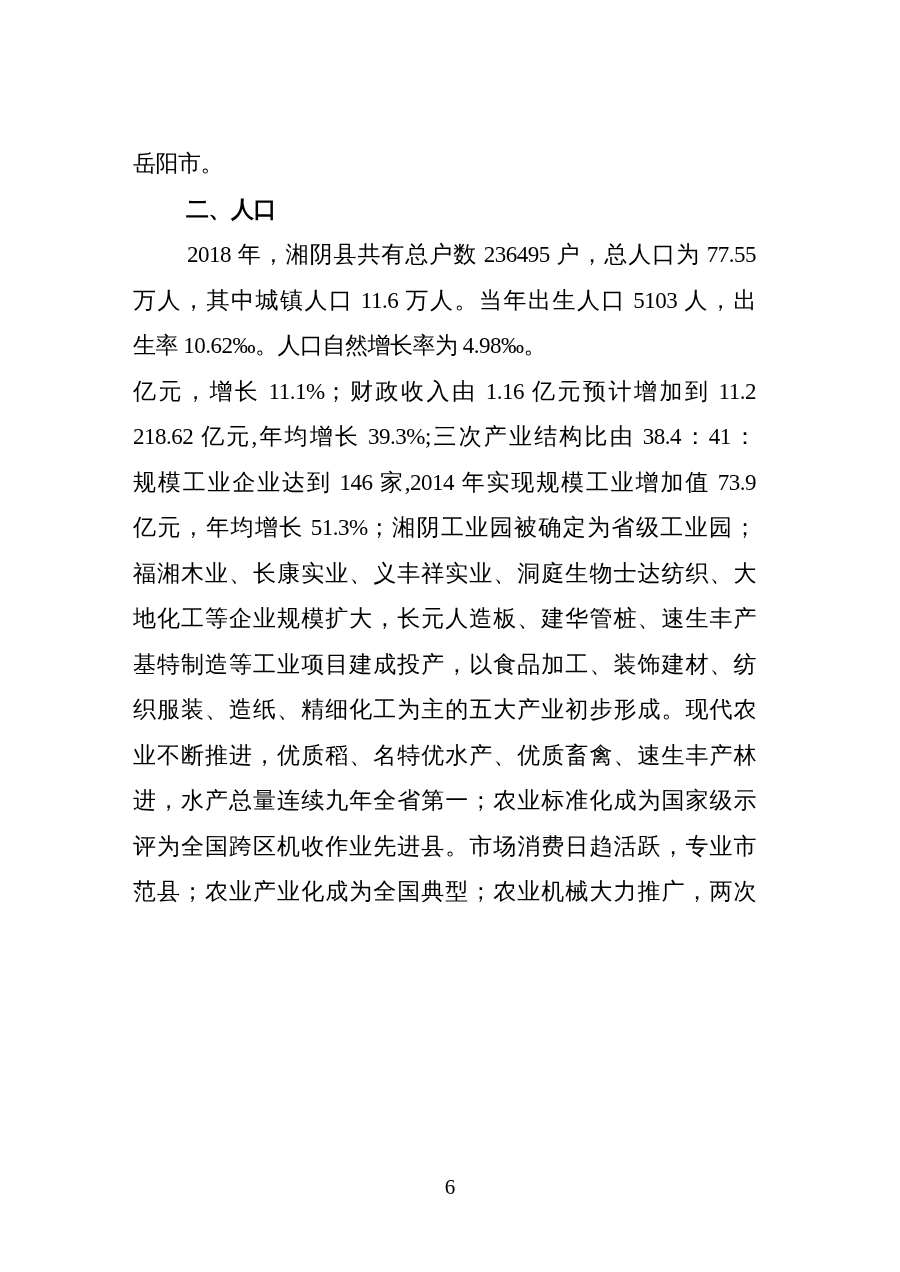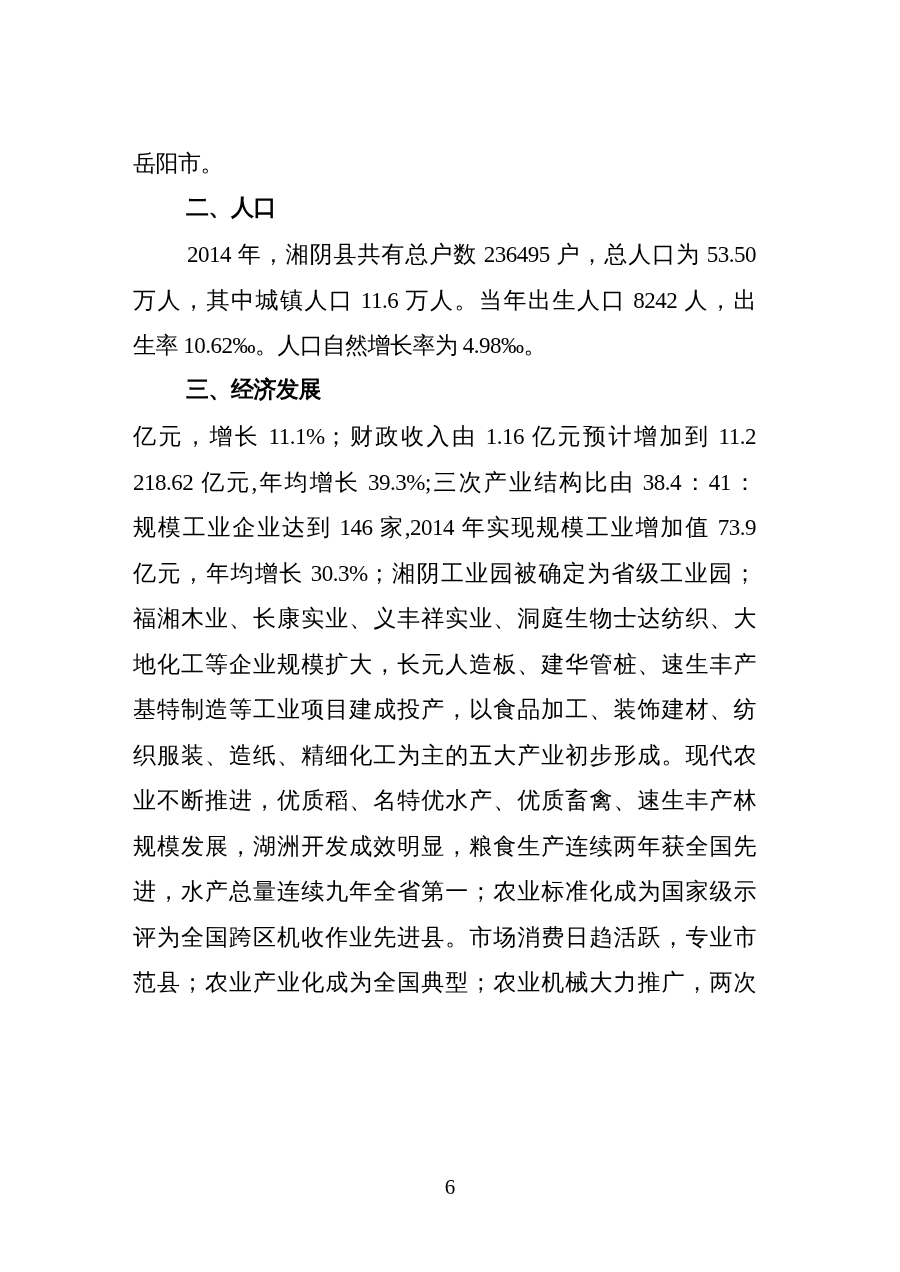--- a/index.html
+++ b/index.html
@@ -39,21 +39,20 @@
     text-align-last: left;
   }
   .ln.ind {
     text-indent: 54px;
   }
   .ln.hd {
     font-weight: bold;
     text-align: left;
     text-align-last: left;
     text-indent: 53px;
-    font-family: Liberation Mono, monospace;
   }
   .footer {
     position: absolute;
     left: 0;
     top: 1172px;
     width: 900px;
     text-align: center;
     font-size: 21px;
     line-height: 30px;
     color: #000000;
@@ -62,36 +61,34 @@
 </head>
 <body>
 
 <div class="page">
   <div class="text-block">
 
     <div class="ln end">岳阳市。</div>
 
     <div class="ln hd">二、人口</div>
 
-    <div class="ln ind">2014 年，湘阴县共有总户数 236495 户，总人口为 53.50</div>
-    <div class="ln">万人，其中城镇人口 11.6 万人。当年出生人口 8242 人，出</div>
+    <div class="ln ind">2018 年，湘阴县共有总户数 236495 户，总人口为 77.55</div>
+    <div class="ln">万人，其中城镇人口 11.6 万人。当年出生人口 5103 人，出</div>
     <div class="ln end">生率 10.62‰。人口自然增长率为 4.98‰。</div>
 
-    <div class="ln hd">三、经济发展</div>
 
     <div class="ln">亿元，增长 11.1%；财政收入由 1.16 亿元预计增加到 11.2</div>
     <div class="ln">218.62 亿元,年均增长 39.3%;三次产业结构比由 38.4：41：</div>
     <div class="ln">规模工业企业达到 146 家,2014 年实现规模工业增加值 73.9</div>
-    <div class="ln">亿元，年均增长 30.3%；湘阴工业园被确定为省级工业园；</div>
+    <div class="ln">亿元，年均增长 51.3%；湘阴工业园被确定为省级工业园；</div>
     <div class="ln">福湘木业、长康实业、义丰祥实业、洞庭生物士达纺织、大</div>
     <div class="ln">地化工等企业规模扩大，长元人造板、建华管桩、速生丰产林、</div>
     <div class="ln">基特制造等工业项目建成投产，以食品加工、装饰建材、纺</div>
     <div class="ln">织服装、造纸、精细化工为主的五大产业初步形成。现代农</div>
     <div class="ln">业不断推进，优质稻、名特优水产、优质畜禽、速生丰产林</div>
-    <div class="ln">规模发展，湖洲开发成效明显，粮食生产连续两年获全国先</div>
     <div class="ln">进，水产总量连续九年全省第一；农业标准化成为国家级示</div>
     <div class="ln">评为全国跨区机收作业先进县。市场消费日趋活跃，专业市</div>
     <div class="ln">范县；农业产业化成为全国典型；农业机械大力推广，两次</div>
 
   </div>
 
   <div class="footer">6</div>
 </div>
 
 </body></html>

